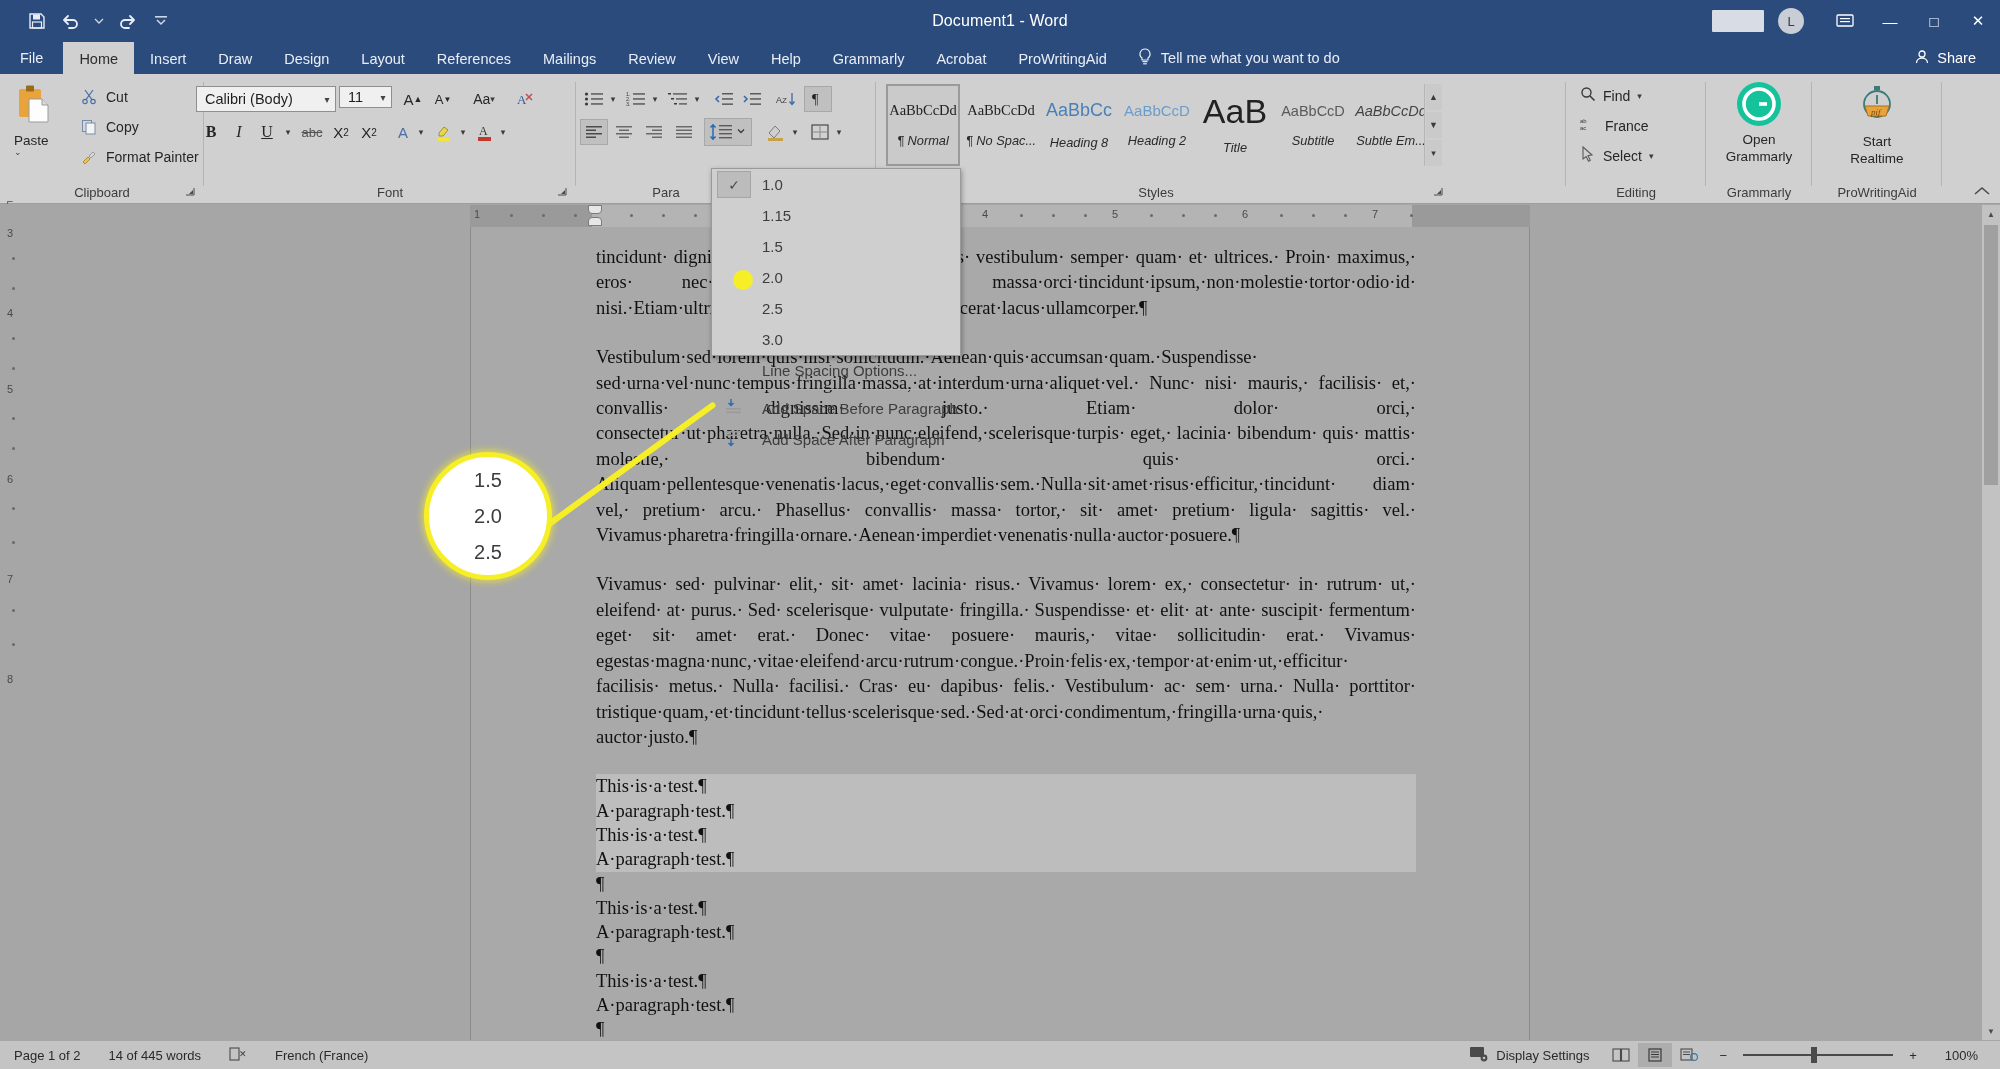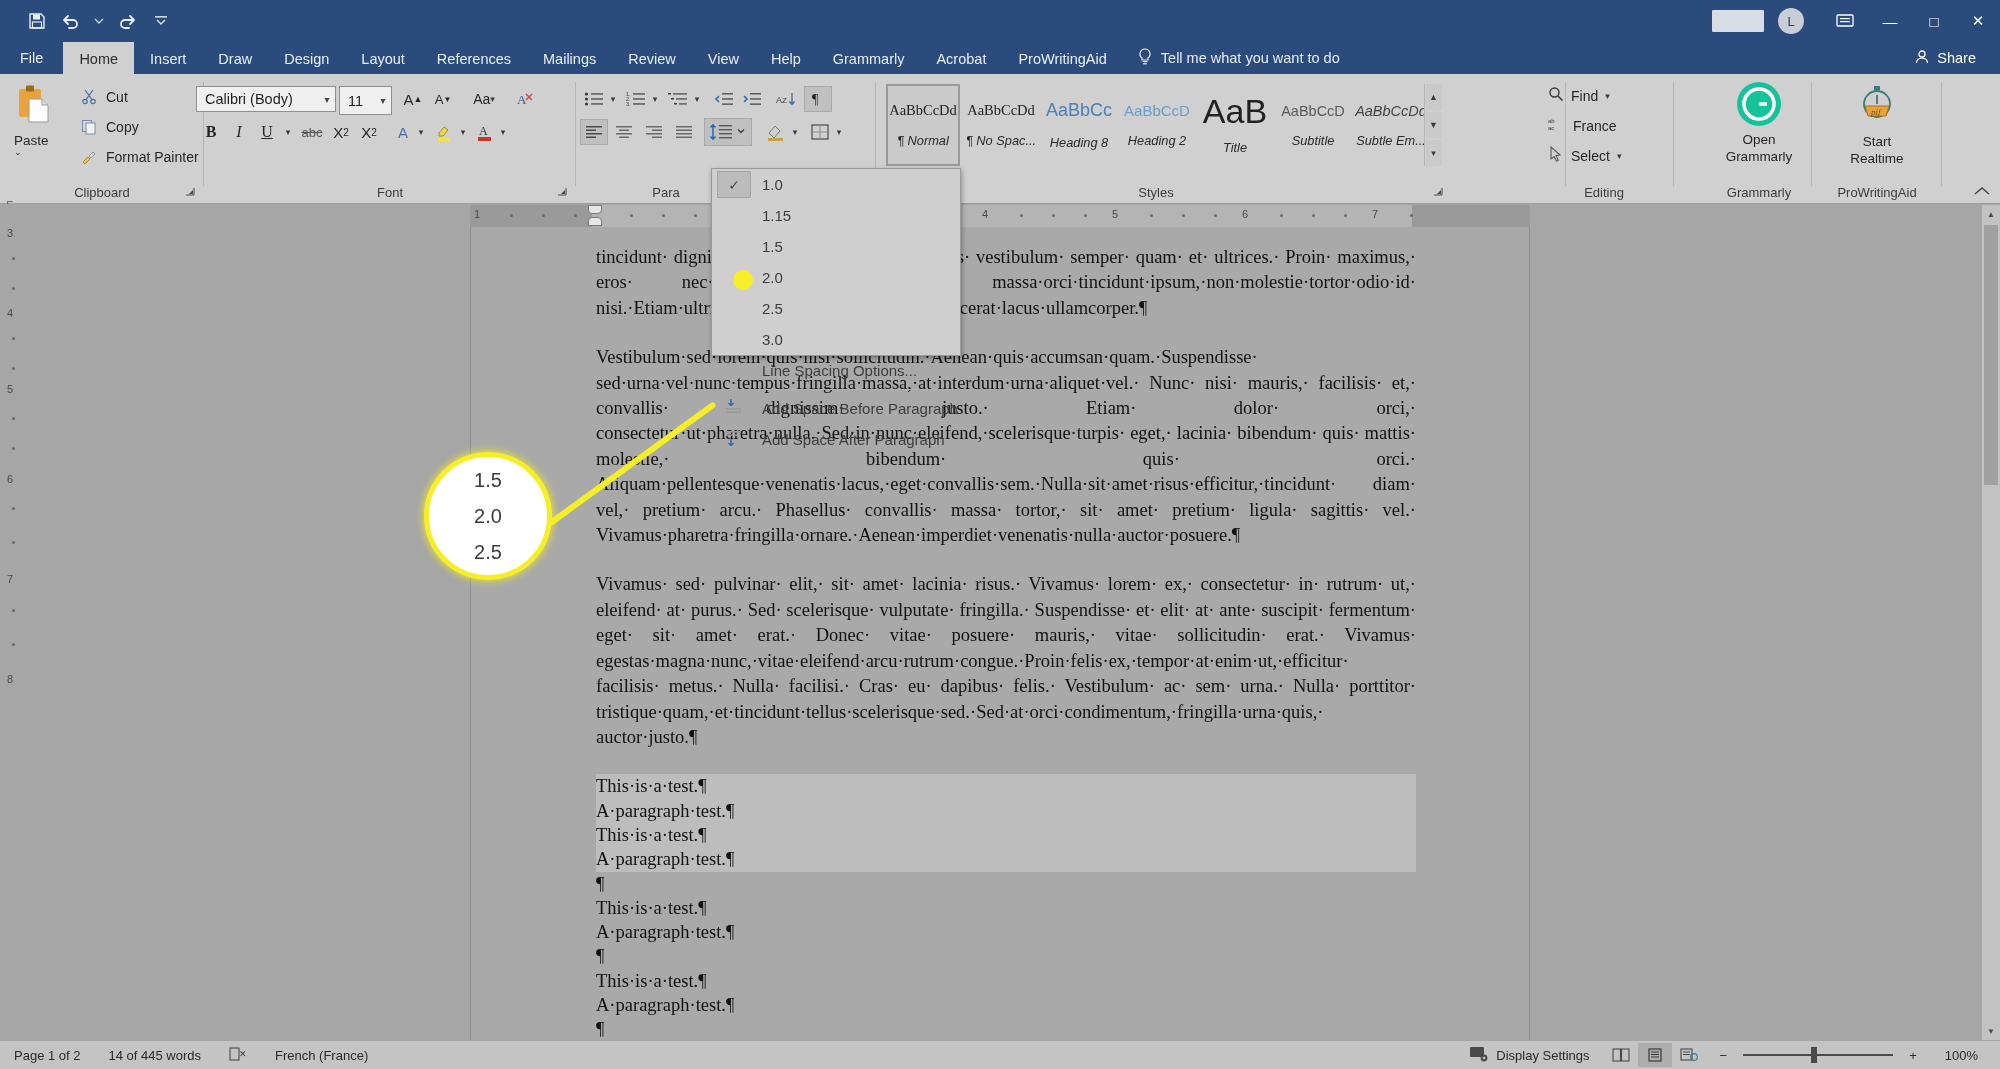--- a/index.html
+++ b/index.html
@@ -285,20 +285,21 @@
         </svg>
     </div>
     <div class="qat-btn">
       <svg width="14" height="12" viewBox="0 0 14 12">
           <rect x="1" y="1" width="12" height="1.6" fill="#cdd7e6"></rect>
           <path d="M3 5l4 4 4-4" fill="none" stroke="#cdd7e6" stroke-width="1.5"></path>
         </svg>
     </div>
   </div>
 
+  <div class="title-center">Document1  -  Word</div>
 
   <div class="title-right">
     <div class="ribbon-display"></div>
     <div class="avatar-circ">L</div>
     <div class="win-btn">
       <svg width="20" height="18" viewBox="0 0 20 18">
           <rect x="2" y="3" width="16" height="11" rx="1" fill="none" stroke="#fff" stroke-width="1.3"></rect>
           <rect x="5" y="6" width="10" height="1.2" fill="#fff"></rect>
           <rect x="5" y="9" width="10" height="1.2" fill="#fff"></rect>
         </svg>
@@ -398,21 +399,21 @@
         </svg>
     </div>
     <div class="grp-sep" style="left:203px;"></div>
   </div>
 
   <div class="grp" style="left:204px; width:372px;">
     <div class="fontbox" style="left:-8px; top:12px; width:140px; height:26px;">
       <span class="val">Calibri (Body)</span>
       <span class="cv">▾</span>
     </div>
-    <div class="fontbox" style="left:135px; top:12px; width:53px; height:29px;">
+    <div class="fontbox" style="left:135px; top:12px; width:53px; height:22px;">
       <span class="val">11</span>
       <span class="cv">▾</span>
     </div>
     <div class="ico-btn" style="left:196px; top:12px; width:26px; height:26px;">A<sup style="font-size:9px;">▲</sup></div>
     <div class="ico-btn" style="left:226px; top:12px; width:26px; height:26px; font-size:13px;">A<sup style="font-size:8px;">▼</sup></div>
     <div class="ico-btn" style="left:260px; top:12px; width:40px; height:26px; font-size:14px;">Aa <span class="mini-caret">▾</span></div>
     <div class="ico-btn" style="left:308px; top:12px; width:26px; height:26px;">
       <svg width="18" height="18" viewBox="0 0 18 18">
           <text x="1" y="14" font-size="13" fill="#3a5a9a" font-family="serif">A</text>
           <path d="M10 4l6 6M16 4l-6 6" stroke="#c05050" stroke-width="1.5"></path>
@@ -638,21 +639,21 @@
     <div class="grp-label" style="left:0; width:560px;">Styles</div>
     <div class="dlg-launch" style="right:120px;">
       <svg width="12" height="12" viewBox="0 0 12 12">
           <path d="M10 2v7H2" fill="none" stroke="#4a4a4a" stroke-width="1"></path>
           <path d="M9 8L5 8 9 4z" fill="#4a4a4a"></path>
         </svg>
     </div>
     <div class="grp-sep" style="left:689px;"></div>
   </div>
 
-  <div class="grp" style="left:1534px; width:140px;">
+  <div class="grp" style="left:1566px; width:140px;">
     <div class="edit-item" style="left:14px; top:12px;">
       <span>
         <svg width="16" height="16" viewBox="0 0 16 16">
             <circle cx="6.5" cy="6.5" r="4.5" fill="none" stroke="#3a3a3a" stroke-width="1.4"></circle>
             <path d="M10 10l4.5 4.5" stroke="#3a3a3a" stroke-width="1.6"></path>
           </svg>
       </span>
       <span>Find</span>
       <span class="mini-caret">▾</span>
     </div>

